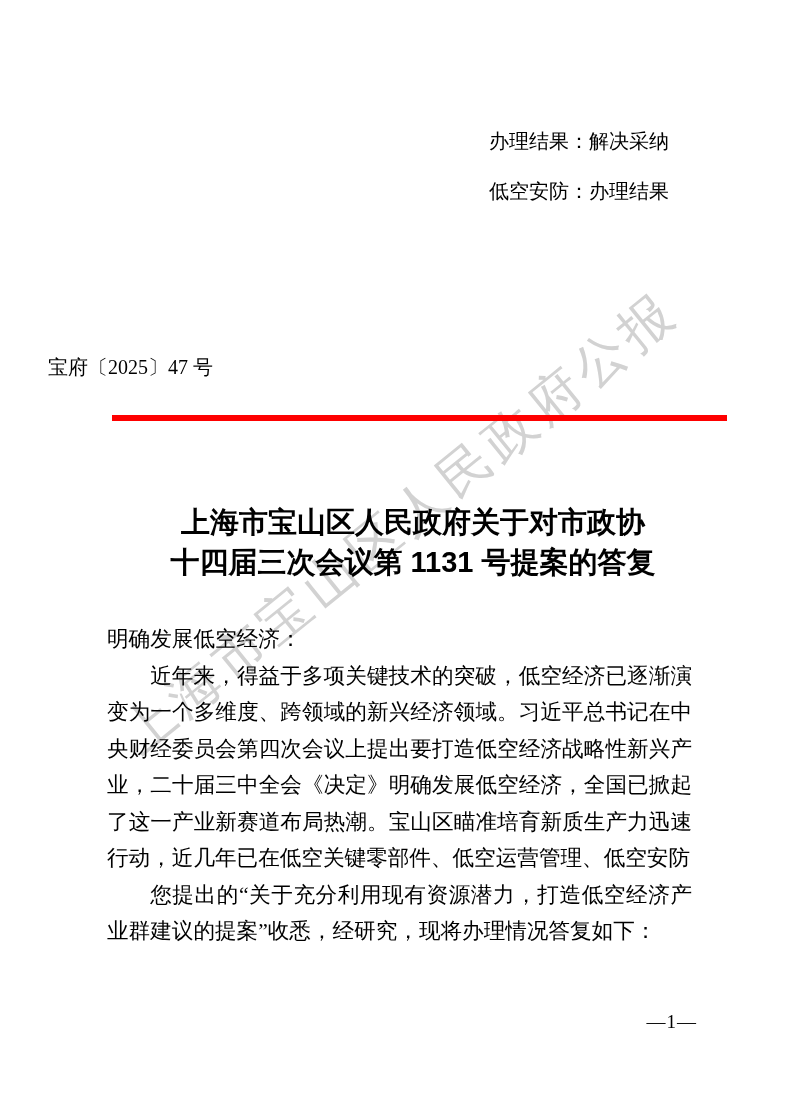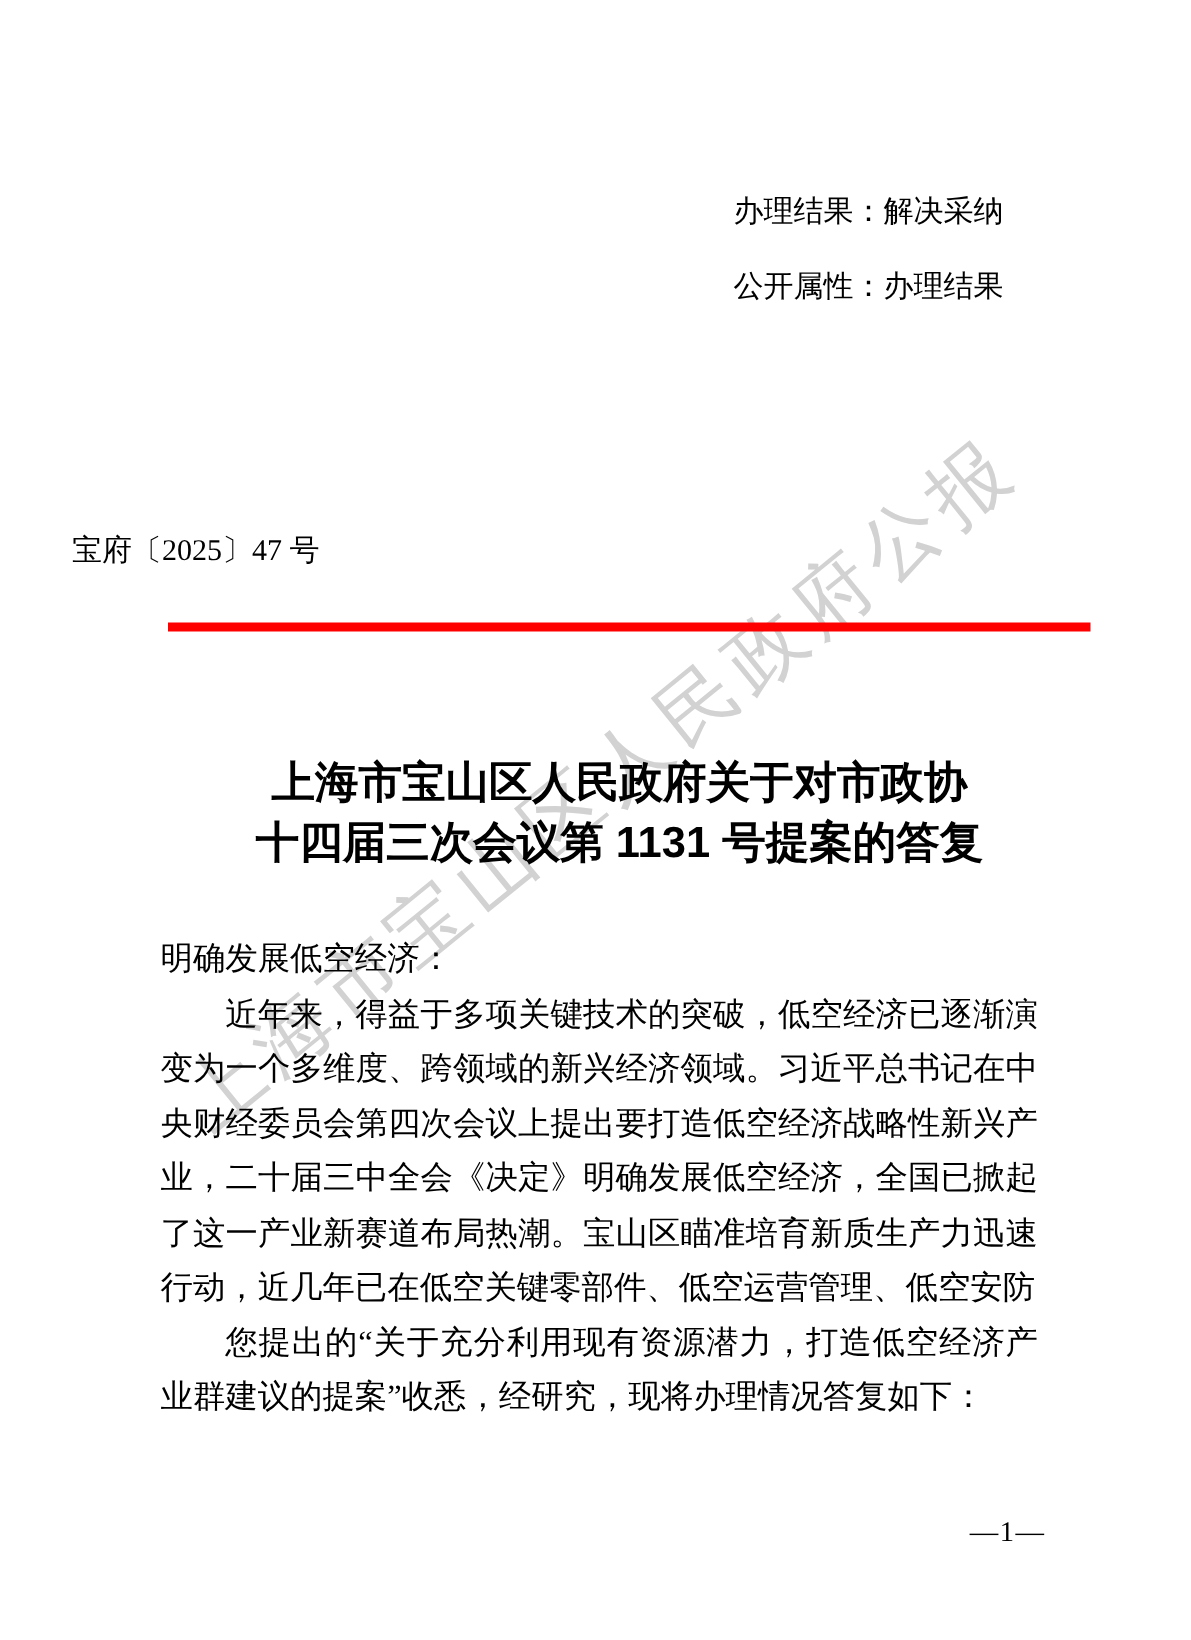--- a/index.html
+++ b/index.html
@@ -110,21 +110,21 @@
 
 <div class="page" style="background: rgb(255, 255, 255);">
 
   <div class="watermark" style="color: rgb(210, 210, 210);">上海市宝山区人民政府公报</div>
 
   <div class="meta-block">
     <div class="meta-row">
       <span>办理结果：</span><span>解决采纳</span>
     </div>
     <div class="meta-row">
-      <span>公开属性：</span><span>办理结果</span>
+      <span>低空安防：</span><span>办理结果</span>
     </div>
   </div>
 
   <div class="doc-number">宝府〔2025〕47 号</div>
 
   <div class="red-line" style="background: rgb(254, 0, 0);"></div>
 
   <h1 class="doc-title">
     <span class="title-line">上海市宝山区人民政府关于对市政协</span>
     <span class="title-line">十四届三次会议第 1131 号提案的答复</span>

